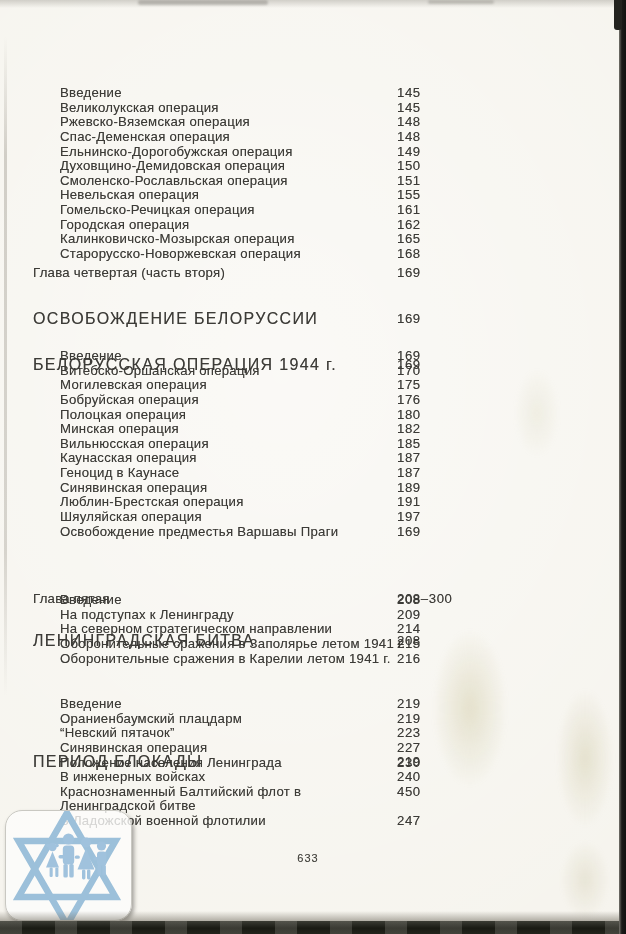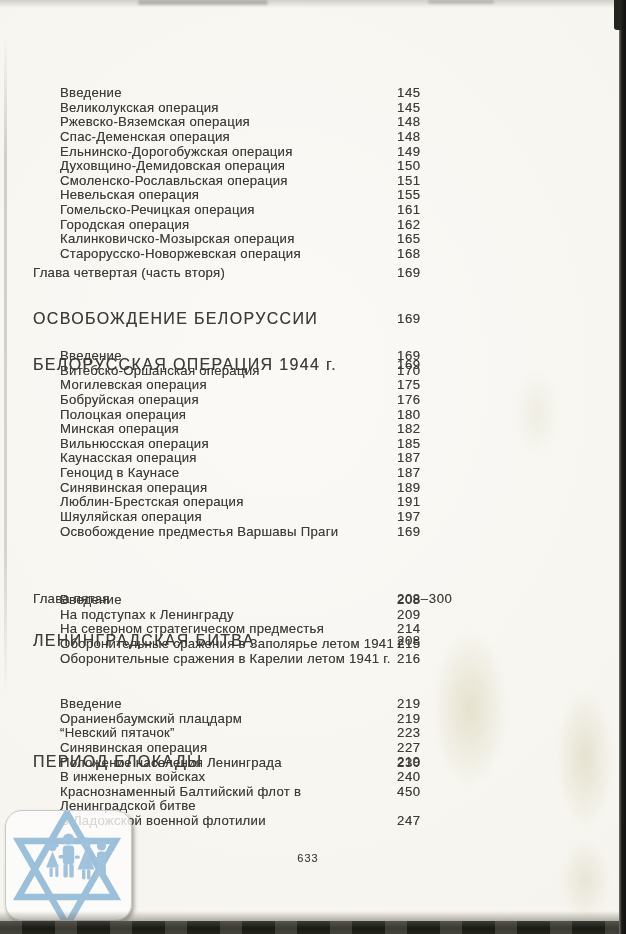--- a/index.html
+++ b/index.html
@@ -122,21 +122,21 @@
   </div>
 
   <div class="abs row h-row caps" style="top:569px">
     <span class="lbl">ЛЕНИНГРАДСКАЯ БИТВА</span>
     <span class="num">208</span>
   </div>
 
   <div class="abs entry-rows" style="top:593px">
       <div class="row"><span class="lbl">Введение</span><span class="num">208</span></div>
       <div class="row"><span class="lbl">На подступах к Ленинграду</span><span class="num">209</span></div>
-      <div class="row"><span class="lbl">На северном стратегическом предместья</span><span class="num">214</span></div>
+      <div class="row"><span class="lbl">На северном стратегическом направлении</span><span class="num">214</span></div>
       <div class="row"><span class="lbl">Оборонительные сражения в Заполярье летом 1941 г.</span><span class="num">215</span></div>
       <div class="row"><span class="lbl">Оборонительные сражения в Карелии летом 1941 г.</span><span class="num">216</span></div>
     </div>
 
   <div class="abs row h-row caps" style="top:674px">
     <span class="lbl">ПЕРИОД БЛОКАДЫ</span>
     <span class="num">219</span>
   </div>
 
   <div class="abs entry-rows" style="top:697px">

